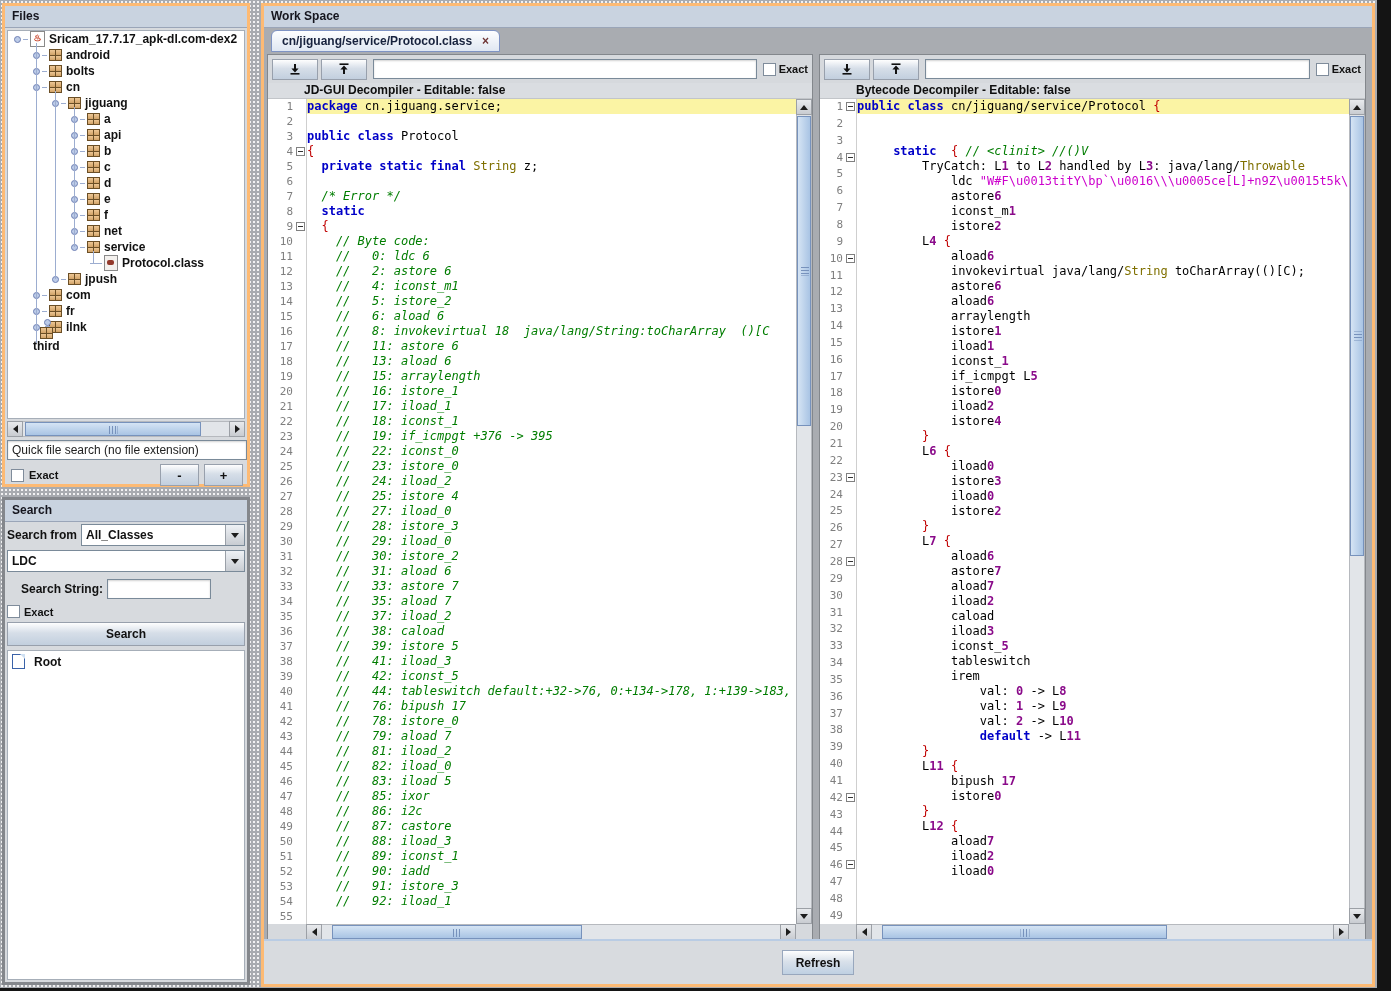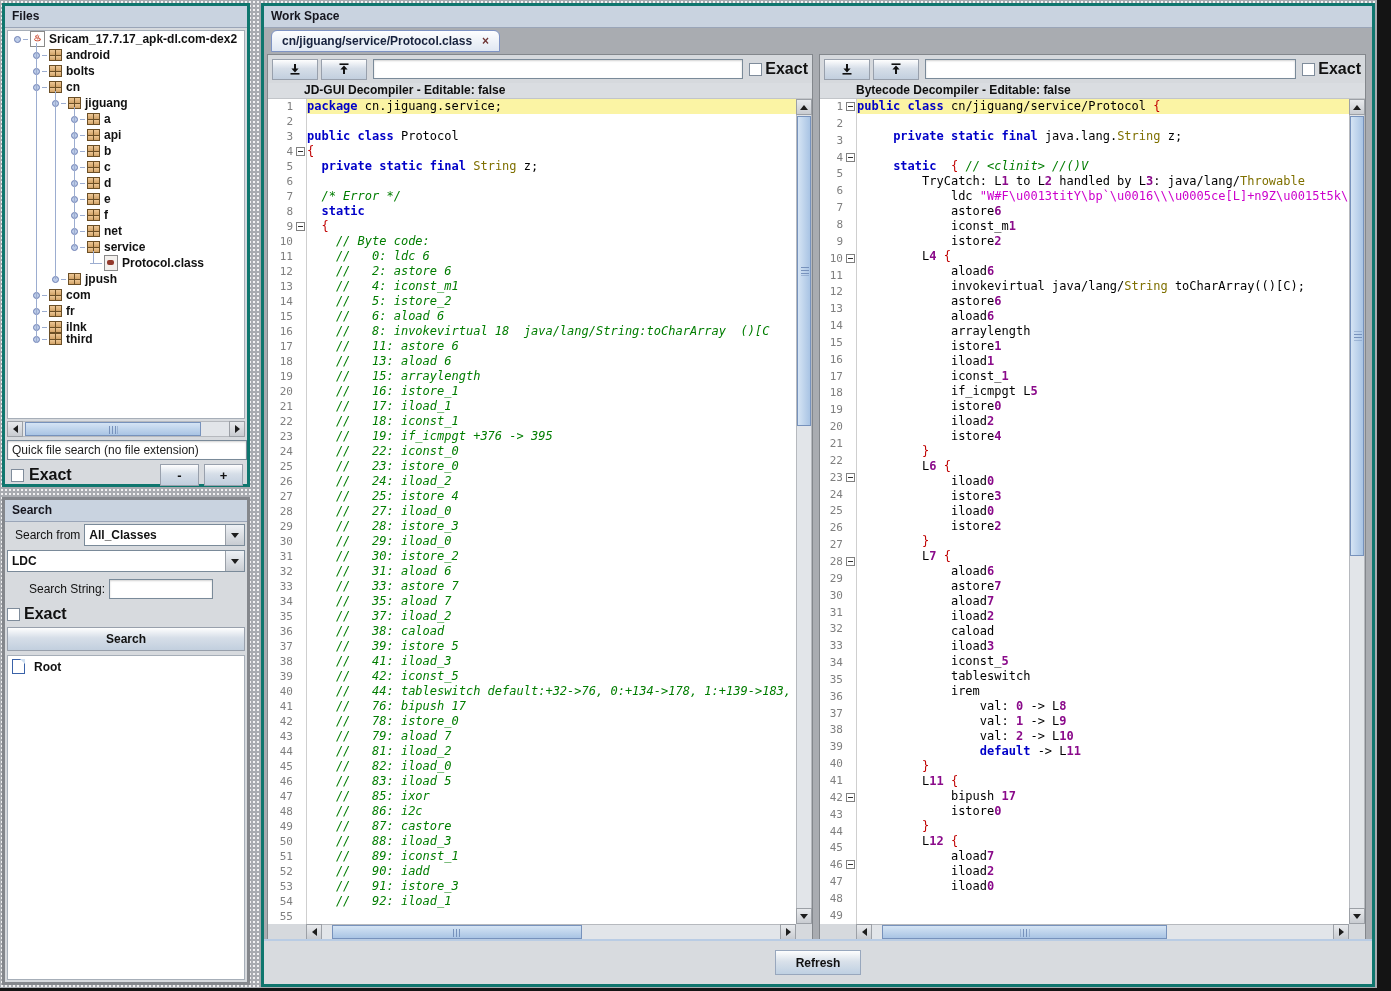--- a/index.html
+++ b/index.html
@@ -2,21 +2,21 @@
 <html><head>
 <meta charset="utf-8">
 <style>
   html,body{margin:0;padding:0;width:1391px;height:991px;background:#141414;overflow:hidden;
     font-family:"Liberation Sans",sans-serif;-webkit-font-smoothing:none;}
   .desktop{position:absolute;left:0;top:0;width:1377px;height:988px;background:#a8abb0;}
   .dots{background-image:radial-gradient(circle,rgba(255,255,255,.85) .8px,transparent 1.2px);background-size:4px 4px;}
 
   
   .frame{position:absolute;display:flex;flex-direction:column;box-sizing:border-box;}
-  .frame.blue{border:3px solid #0f766e;}
+  .frame.blue{border:3px solid #fdba74;}
   .frame.gray{border:3px solid #84878c;}
   .titlebar{height:21px;background:#c9d3e0;display:flex;align-items:stretch;flex:none;border-bottom:1px solid #9aa5b8;}
   .titlebar .ttl{padding:3px 7px 0 7px;font-weight:bold;font-size:12px;color:#15151e;white-space:nowrap;}
   .titlebar .tfill{flex:1;background:#c9d3e0;}
   .frame-body{flex:1;background:#d7dade;display:flex;flex-direction:column;min-height:0;}
 
   .files-frame{left:2px;top:3px;width:248px;height:484px;}
   .search-frame{left:2px;top:497px;width:248px;height:488px;}
   .ws-frame{left:261px;top:3px;width:1114px;height:984px;}
 
@@ -31,21 +31,21 @@
   .icon-package span{background:linear-gradient(#edc795,#d2a368);}
   .icon-java{width:13px;height:14px;background:#fff;border:1px solid #8a8a8a;font-size:9px;line-height:13px;text-align:center;color:#c23317;font-weight:bold;}
   .icon-class{width:12px;height:14px;background:#f4f1ee;border:1px solid #8a8a8a;position:relative;}
   .icon-class:after{content:"";position:absolute;left:2px;top:4px;width:7px;height:5px;background:#93392b;border-radius:2px;}
   .icon-file{width:11px;height:13px;background:#fff;border:1px solid #3a62a8;position:relative;}
   .icon-file:after{content:"";position:absolute;right:-1px;top:-1px;border-style:solid;border-width:0 5px 5px 0;border-color:transparent #cfe0f2 transparent transparent;}
   .tlabel{padding-right:4px;}
 
   
   .checkbox{width:13px;height:13px;background:#fff;border:1px solid #7f8c9b;box-sizing:border-box;flex:none;}
-  .blabel{font-size:16px;font-weight:bold;color:#111;}
+  .blabel{font-size:11px;font-weight:bold;color:#111;}
   .mbtn{font:bold 13px "Liberation Sans",sans-serif;color:#111;background:linear-gradient(#fefefe,#d6dee8 45%,#c2cfde);border:1px solid #98a0ac;height:22px;}
   .tfield{background:#fff;border:1px solid #7a8a99;box-shadow:inset 0 1px 2px rgba(0,0,0,.18);font:12px "Liberation Sans",sans-serif;color:#222;padding:1px 4px;box-sizing:border-box;}
   .combo{display:flex;align-items:stretch;background:#fff;border:1px solid #7a8a99;height:22px;box-sizing:border-box;}
   .combo .cval{flex:1;font-size:12px;font-weight:bold;color:#111;padding:3px 4px;white-space:nowrap;overflow:hidden;}
   .combo .cbtn{width:18px;background:linear-gradient(#eef1f5,#c8ccd2);border-left:1px solid #9aa0a8;display:flex;align-items:center;justify-content:center;}
   .tri-down{width:0;height:0;border-left:4px solid transparent;border-right:4px solid transparent;border-top:5px solid #1d1d1d;}
   .tri-up{width:0;height:0;border-left:4px solid transparent;border-right:4px solid transparent;border-bottom:5px solid #1d1d1d;}
   .tri-left{width:0;height:0;border-top:4px solid transparent;border-bottom:4px solid transparent;border-right:5px solid #1d1d1d;}
   .tri-right{width:0;height:0;border-top:4px solid transparent;border-bottom:4px solid transparent;border-left:5px solid #1d1d1d;}
 
@@ -63,21 +63,21 @@
 
   
   .files-hscroll{margin:0 2px;flex:none;}
   .qsearch{margin:3px 0 0 2px;height:20px;flex:none;}
   .exact-row{display:flex;align-items:center;gap:5px;padding:4px 4px 0 6px;}
   .exact-row .spacer{flex:1;}
   .exact-row .mbtn{width:39px;}
 
   
   .srow{display:flex;align-items:center;margin:2px;gap:4px;flex:none;}
-  .srow .flab{font-size:12px;font-weight:normal;color:#111;white-space:nowrap;margin-left:8px;}
+  .srow .flab{font-size:12px;font-weight:bold;color:#111;white-space:nowrap;}
   .search-btn{margin:2px;height:24px;font:bold 12px "Liberation Sans",sans-serif;color:#111;
     background:linear-gradient(#fefefe,#d6dee8 45%,#c2cfde);border:1px solid #98a0ac;flex:none;}
   .results{flex:1;margin:2px;background:#fff;border:1px solid #a6aeb8;overflow:hidden;}
   .rrow{display:flex;align-items:center;gap:5px;padding:3px 4px;font-size:12px;font-weight:bold;color:#111;}
 
   
   .ws-content{flex:1;position:relative;background:#a9acb1;min-height:0;}
   .tab{position:absolute;left:7px;top:2px;height:22px;display:flex;align-items:center;gap:10px;padding:0 10px;
     background:linear-gradient(#fdfeff,#dfe7f2);border:1px solid #7e93c4;border-radius:6px 6px 0 0;box-sizing:border-box;}
   .tab .tname{font-size:12px;font-weight:bold;color:#17223d;white-space:nowrap;}
@@ -110,21 +110,21 @@
   .cline .n{color:#8a0a8a;font-weight:bold;}
   .vscroll{width:16px;flex:none;display:flex;flex-direction:column;}
   .ehscroll{height:16px;flex:none;display:flex;}
   .ehpad{flex:none;background:#d6d9dd;}
   #left_editor .ehpad{width:38px;}
   #right_editor .ehpad{width:36px;}
   .ecorner{width:16px;flex:none;background:#d6d9dd;}
 
   .refresh-bar{position:absolute;left:0;right:0;top:911px;bottom:0;background:#d8dbdf;border-top:2px solid #b9cce4;
     display:flex;align-items:center;justify-content:center;}
-  .refresh-btn{width:86px;height:25px;font:bold 12px "Liberation Sans",sans-serif;color:#111;
+  .refresh-btn{width:72px;height:25px;font:bold 12px "Liberation Sans",sans-serif;color:#111;
     background:linear-gradient(#fefefe,#d9e1ea 45%,#bfd0e2);border:1px solid #98a7bd;}
   .aicon{display:block;}
 </style>
 </head>
 <body>
 
 <div class="desktop dots"></div>
 
 <div class="frame blue files-frame">
   <div class="titlebar">
@@ -324,21 +324,21 @@
           <span class="knob"></span>
           <span class="stub"></span>
           <span class="ticon icon-package">
             <span></span>
             <span></span>
             <span></span>
             <span></span>
           </span>
           <span class="tlabel">ilnk</span>
         </div>
-        <div class="trow" style="top: 300px; left: 25px;">
+        <div class="trow" style="top: 288px; left: 25px; flex-direction: column;">
           <span class="knob"></span>
           <span class="stub"></span>
           <span class="ticon icon-package">
             <span></span>
             <span></span>
             <span></span>
             <span></span>
           </span>
           <span class="tlabel">third</span>
         </div>
@@ -656,21 +656,20 @@
             <div class="gnum" style="top: 724.55px;">44</div>
             <div class="gnum" style="top: 741.4px;">45</div>
             <div class="gnum" style="top: 758.25px;">46<span class="fold"></span></div>
             <div class="gnum" style="top: 775.1px;">47</div>
             <div class="gnum" style="top: 791.95px;">48</div>
             <div class="gnum" style="top: 808.8px;">49</div>
           </div>
         <div class="codearea" id="right_editor-code">
             <div class="cline cur"><span class="k">public</span> <span class="k">class</span> cn/jiguang/service/Protocol <span class="b">{</span></div>
             <div class="cline"></div>
-            <div class="cline">     <span class="k">private</span> <span class="k">static</span> <span class="k">final</span> java.lang.<span class="t">String</span> z;</div>
             <div class="cline"></div>
             <div class="cline">     <span class="k">static</span>  <span class="b">{</span> <span class="c">// &lt;clinit&gt; //()V</span></div>
             <div class="cline">         TryCatch: L<span class="n">1</span> to L<span class="n">2</span> handled by L<span class="n">3</span>: java/lang/<span class="t">Throwable</span></div>
             <div class="cline">             ldc <span class="s">"W#F\u0013titY\bp`\u0016\\\u0005ce[L]+n9Z\u0015t5k\u0012tX</span></div>
             <div class="cline">             astore<span class="n">6</span></div>
             <div class="cline">             iconst_m<span class="n">1</span></div>
             <div class="cline">             istore<span class="n">2</span></div>
             <div class="cline">         L<span class="n">4</span> <span class="b">{</span></div>
             <div class="cline">             aload<span class="n">6</span></div>
             <div class="cline">             invokevirtual java/lang/<span class="t">String</span> toCharArray(()[C);</div>

